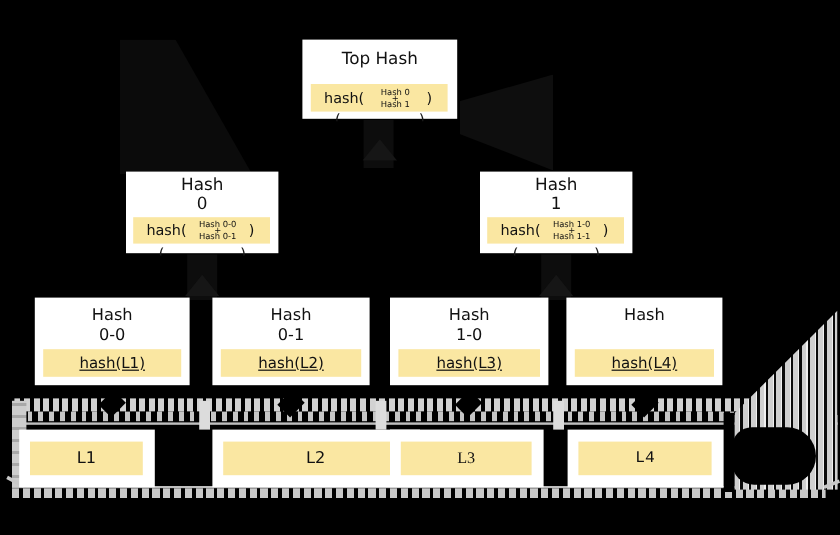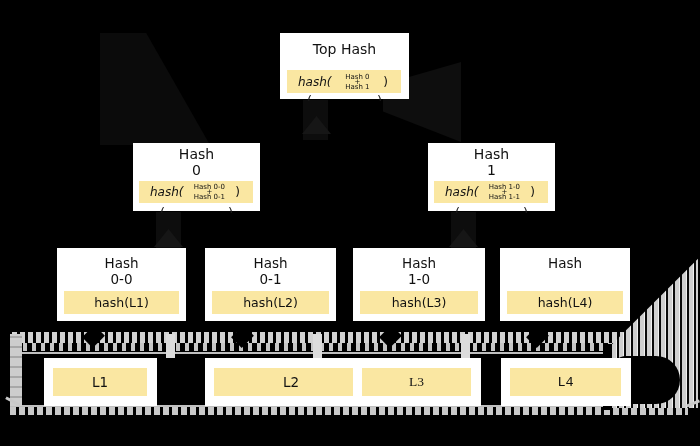--- a/index.html
+++ b/index.html
@@ -39,30 +39,30 @@
   .tick.br{left:686px;top:402px;width:14px;transform:rotate(-22deg);}
   .gapmark{position:absolute;z-index:3;width:9px;height:24px;top:334px;background:#dcdcdc;}
   .gm1{left:166px;} .gm2{left:313px;} .gm3{left:461px;}
   
   .diamond{position:absolute;z-index:4;width:15px;height:15px;background:#000;
            transform:rotate(45deg) scaleY(1.15);}
   .d1{left:86px;top:329px;} .d2{left:235px;top:329px;} .d3{left:383px;top:329px;} .d4{left:530px;top:329px;}
   .blob{position:absolute;z-index:4;left:610px;top:356px;width:70px;height:48px;background:#000;
         border-radius:18px 26px 26px 20px;}
   
-  .node{position:absolute;background:#fff;z-index:6;text-align:center;margin-left:28px;}
+  .node{position:absolute;background:#fff;z-index:6;text-align:center;}
   .title{font-size:14px;line-height:16px;}
   .tline{display:block;}
   .fill{position:absolute;background:#fae7a2;display:flex;align-items:center;}
   .fno,.fnc{font-size:12px;}
-  .fno{padding-left:11px;font-style:italic;} .fnc{padding-right:13px;}
+  .fno{padding-left:11px;} .fnc{padding-right:13px;}
   .argstack{flex:1;text-align:center;}
   .arg{display:block;font-size:7px;line-height:6px;}
   .arg.plus{line-height:4px;}
-  .value{justify-content:center;font-size:12.5px;}
+  .value{justify-content:center;font-size:12.5px;text-decoration:underline;}
   .dblock{justify-content:center;font-size:13.5px;}
   .parens{position:absolute;left:0;right:0;bottom:-2px;height:7px;overflow:hidden;z-index:7;}
   .parens span{position:absolute;top:0;font-size:13px;line-height:13px;color:#1a1a1a;}
   .parens .pl{left:27px;} .parens .pr{right:27px;}
   
   #nTop{left:252px;top:33px;width:129px;height:66px;}
   #nTop .title{margin-top:8px;}
   #nTop .fill{left:7px;top:37px;width:114px;height:23px;}
   #nH0,#nH1{width:127px;height:68px;top:143px;}
   #nH0{left:105px;} #nH1{left:400px;}

